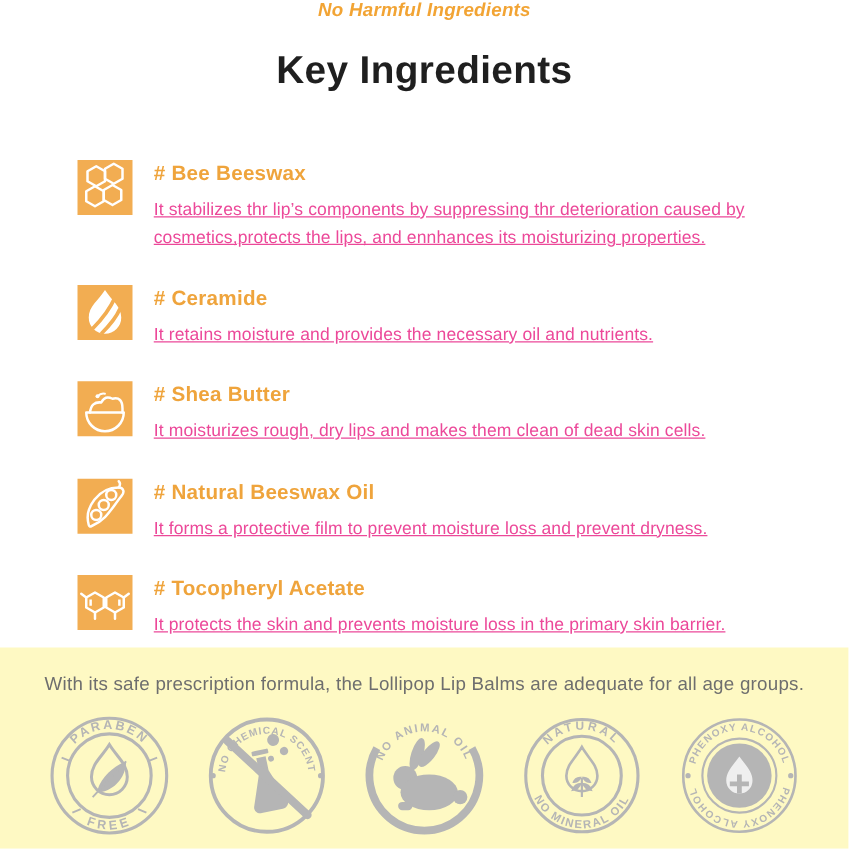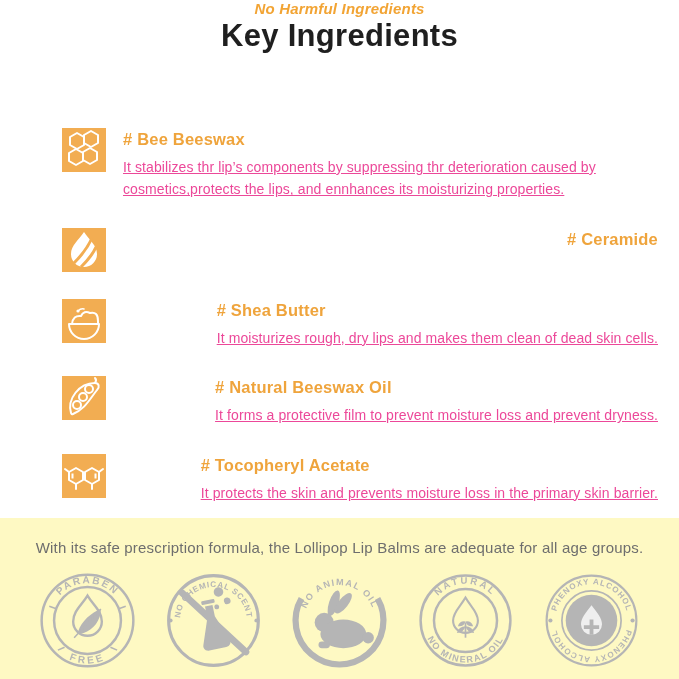--- a/index.html
+++ b/index.html
@@ -1,24 +1,24 @@
 <!DOCTYPE html>
 <html><head>
 <meta charset="utf-8">
 <style>
   html,body{margin:0;padding:0;background:#ffffff;}
   .page{position:relative;width:679px;height:679px;background:#ffffff;overflow:hidden;
         font-family:"Liberation Sans",sans-serif;}
   
   .header{text-align:center;}
   .tagline{color:#F2A434;font-size:15px;font-weight:bold;font-style:italic;letter-spacing:.2px;}
-  .title{color:#1F1F1F;font-size:31px;font-weight:bold;margin-top:1px;letter-spacing:.3px;}
+  .title{color:#1F1F1F;font-size:31px;font-weight:bold;margin-top:21px;letter-spacing:.3px;}
   
   .items{position:absolute;left:62px;top:128px;display:flex;flex-direction:column;gap:27px;}
-  .item{display:flex;align-items:flex-start;justify-content:space-between;}
+  .item{display:flex;align-items:flex-start;}
   .tile{width:44px;height:44px;background:#F2AD52;flex:0 0 44px;display:flex;
         align-items:center;justify-content:center;}
   .tile svg{width:44px;height:44px;display:block;}
   .item-text{margin-left:17px;max-width:535px;}
   .item-name{color:#EFA43C;font-size:16.5px;font-weight:bold;margin:2px 0 7px 0;letter-spacing:.2px;}
   .item-desc{color:#ec4899;font-size:14px;line-height:1.6;letter-spacing:.1px;text-decoration:underline;}
   
   .footer{position:absolute;left:0;top:518px;width:679px;height:193px;background:#fef9c3;}
   .footer-text{color:#6E6E6E;font-size:15px;text-align:center;padding-top:21px;letter-spacing:.2px;}
   .badges{display:flex;justify-content:center;gap:19px;margin-top:11px;}
@@ -60,20 +60,21 @@
     <div class="item">
       <div class="tile">
         <svg viewBox="0 0 44 44">
           <path d="M22,4 C27,12 35,17 35,26 a13,13 0 1 1 -26,0 C9,17 17,12 22,4 Z" fill="#fff"></path>
           <path d="M12,35 C19,28 26,19 30,10" stroke="#F2AD52" stroke-width="3" fill="none"></path>
           <path d="M19,39 C25,33 31,26 34,19" stroke="#F2AD52" stroke-width="3" fill="none"></path>
         </svg>
       </div>
       <div class="item-text">
         <div class="item-name"># Ceramide</div>
+        <div class="item-desc">It retains moisture and provides the necessary oil and nutrients.</div>
       </div>
     </div>
 
     <div class="item">
       <div class="tile">
         <svg viewBox="0 0 44 44" fill="none" stroke="#fff" stroke-width="2" stroke-linecap="round" stroke-linejoin="round">
           <path d="M7,25 a15,15 0 0 0 30,0 Z"></path>
           <path d="M10,25 q1,-9 9,-8 q3,-6 9,-3 q8,-2 8,8 l0,3"></path>
           <circle cx="16" cy="12" r="1.6" fill="#fff" stroke="none"></circle>
           <path d="M16,12 q3,-3 6,-2" stroke-width="1.5"></path>

